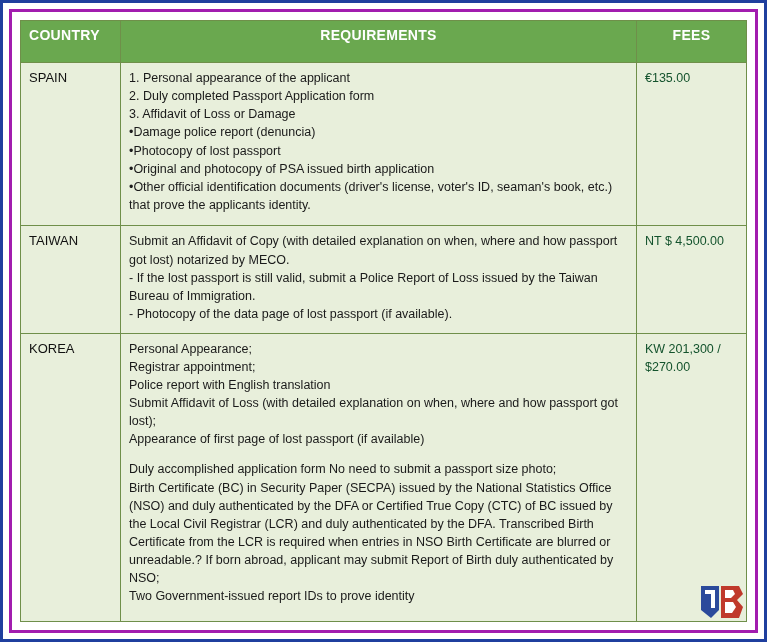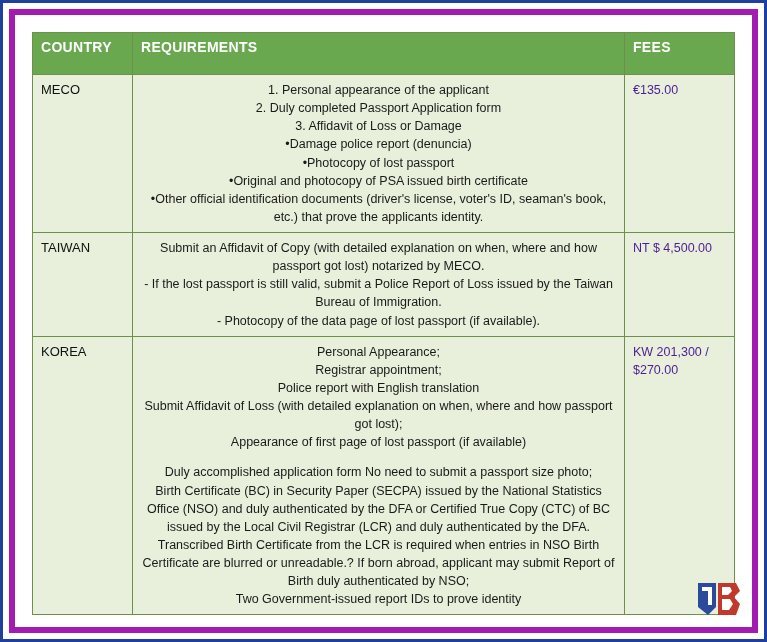--- a/index.html
+++ b/index.html
@@ -20,44 +20,44 @@
     box-sizing: border-box;
     background: #ffffff;
     border: 3px solid #1f3f9e;
     padding: 6px;
   }
   .inner-frame {
     position: relative;
     width: 100%;
     height: 100%;
     box-sizing: border-box;
-    border: 6px solid #a21caf;
+    border: 3px solid #a21caf;
     background: #ffffff;
-    padding: 17px;
+    padding: 8px;
   }
   table.req-table {
     width: 100%;
     height: 100%;
     border-collapse: collapse;
     table-layout: fixed;
     background: #eef3e2;
   }
   table.req-table th,
   table.req-table td {
     border: 1px solid #6f8f4a;
     vertical-align: top;
     padding: 6px 8px;
     box-sizing: border-box;
   }
   thead th {
     background: #6aa84f;
     color: #ffffff;
     font-weight: bold;
     font-size: 14px;
-    text-align: left;
+    text-align: center;
     vertical-align: middle;
     height: 42px;
     letter-spacing: 0.3px;
   }
   th.col-country { width: 100px; text-align: left; padding-left: 10px; }
   th.col-req { width: auto; }
   th.col-fees { width: 110px; }
 
   td {
     background: #e8efdb;
@@ -67,29 +67,28 @@
   }
   td.country {
     font-size: 13px;
     color: #111111;
     padding-top: 8px;
     padding-left: 10px;
     white-space: nowrap;
   }
   td.fees {
     font-size: 12.5px;
-    color: #4c1d95;
+    color: #14532d;
     padding-top: 8px;
     padding-left: 8px;
   }
   td.requirements {
     padding-top: 8px;
     padding-left: 10px;
     padding-right: 8px;
-    text-align: center;
   }
   .line { display: block; }
   .bullet-line {
     display: block;
     padding-left: 0;
   }
   .gap { display: block; height: 12px; }
 
   .logo {
     position: absolute;
@@ -109,28 +108,28 @@
       <thead>
         <tr>
           <th class="col-country">COUNTRY</th>
           <th class="col-req">REQUIREMENTS</th>
           <th class="col-fees">FEES</th>
         </tr>
       </thead>
       <tbody>
 
         <tr>
-          <td class="country">MECO</td>
+          <td class="country">SPAIN</td>
           <td class="requirements">
             <span class="line">1. Personal appearance of the applicant</span>
             <span class="line">2. Duly completed Passport Application form</span>
             <span class="line">3. Affidavit of Loss or Damage</span>
             <span class="bullet-line">•Damage police report (denuncia)</span>
             <span class="bullet-line">•Photocopy of lost passport</span>
-            <span class="bullet-line">•Original and photocopy of PSA issued birth certificate</span>
+            <span class="bullet-line">•Original and photocopy of PSA issued birth application</span>
             <span class="bullet-line">•Other official identification documents (driver's license, voter's ID, seaman's book, etc.) that prove the applicants identity.</span>
           </td>
           <td class="fees">€135.00</td>
         </tr>
 
         <tr>
           <td class="country">TAIWAN</td>
           <td class="requirements">
             <span class="line">Submit an Affidavit of Copy (with detailed explanation on when, where and how passport got lost) notarized by MECO.</span>
             <span class="line">- If the lost passport is still valid, submit a Police Report of Loss issued by the Taiwan Bureau of Immigration.</span>

